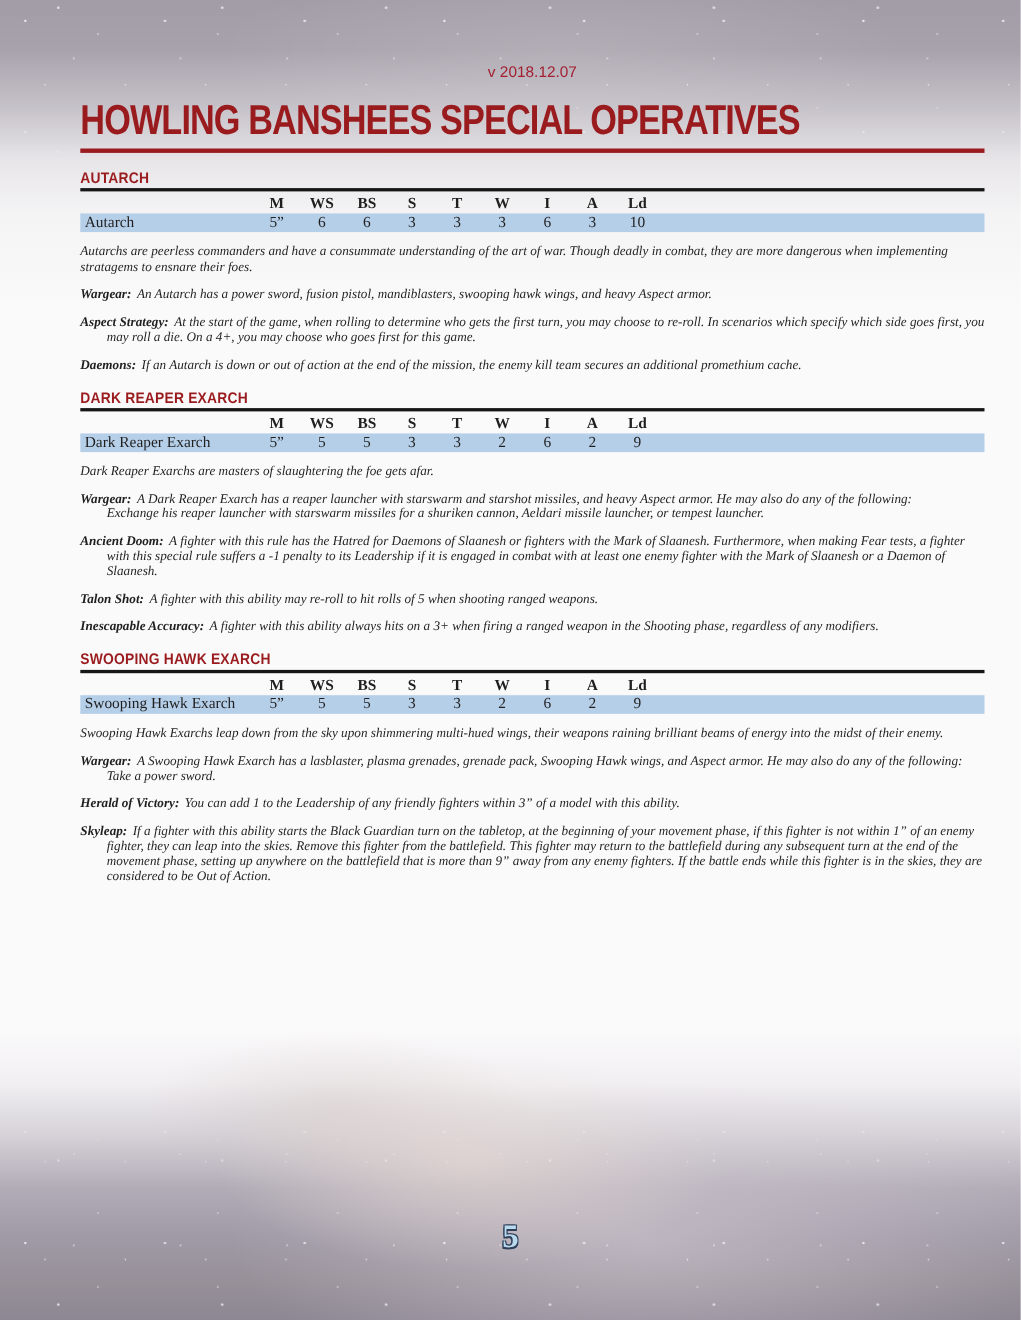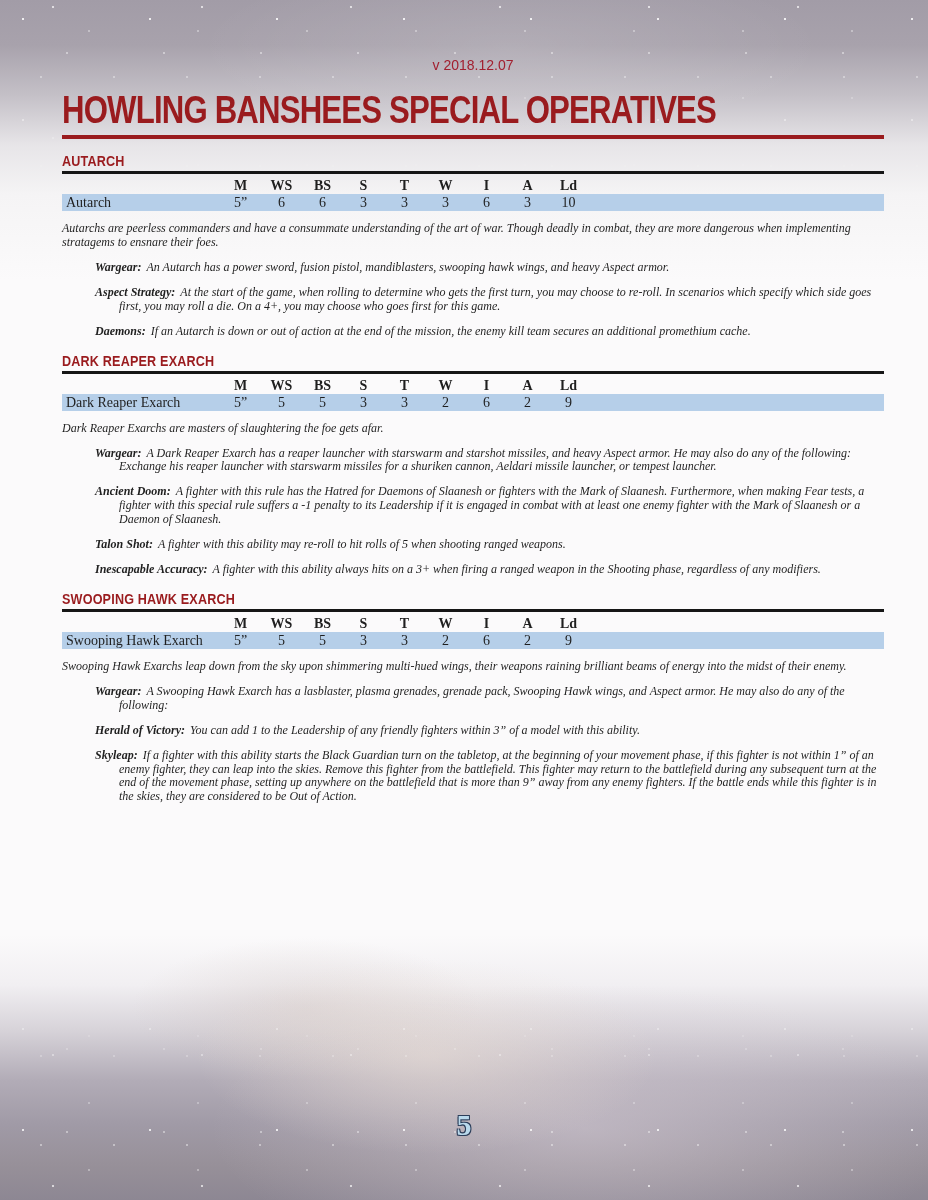--- a/index.html
+++ b/index.html
@@ -36,21 +36,21 @@
     -webkit-mask-image: linear-gradient(180deg,
       rgba(0,0,0,.95) 0px, rgba(0,0,0,.9) 60px, rgba(0,0,0,.3) 140px,
       rgba(0,0,0,.06) 220px, rgba(0,0,0,0) 300px, rgba(0,0,0,0) 900px,
       rgba(0,0,0,.12) 980px, rgba(0,0,0,.45) 1040px, rgba(0,0,0,.85) 1120px, rgba(0,0,0,.95) 1200px);
     mask-image: linear-gradient(180deg,
       rgba(0,0,0,.95) 0px, rgba(0,0,0,.9) 60px, rgba(0,0,0,.3) 140px,
       rgba(0,0,0,.06) 220px, rgba(0,0,0,0) 300px, rgba(0,0,0,0) 900px,
       rgba(0,0,0,.12) 980px, rgba(0,0,0,.45) 1040px, rgba(0,0,0,.85) 1120px, rgba(0,0,0,.95) 1200px);
   }
   .content {
-    position: absolute; left: 62px; top: 0; width: 822px;
+    position: absolute; left: 73px; top: 0; width: 822px;
     color: #1f1f1f;
   }
   .version {
     margin-top: 57px; text-align: center;
     font-family: "Liberation Sans", sans-serif;
     font-size: 14px; color: var(--version_red, #a22030);
   }
   h1.title {
     margin: 18px 0 0; padding: 0 0 6px;
     border-bottom: 4px solid var(--accent_red, #9a1b1e);
@@ -80,21 +80,21 @@
     align-items: center;
     font-size: 14px; line-height: 17px; height: 17px;
   }
   .stat-row .cell { text-align: center; }
   .stat-row .name-cell { text-align: left; padding-left: 4px; }
   .stat-head { font-weight: 700; }
   .stat-data { background: var(--row_blue, #b6cfe9); }
   p.intro, p.para {
     margin: 11px 0 0; font-size: 12px; line-height: 1.16; color: #1f1f1f; font-style: italic;
   }
-  p.para { padding-left: 24px; text-indent: -24px; margin-left: 33px; }
+  p.para { padding-left: 24px; text-indent: -24px; }
   .plabel { font-weight: 700; padding-right: 5px; }
   .pline { display: block; text-indent: 0; }
   .page-number {
     position: absolute; left: 50%; top: 1110px; transform: translateX(-50%);
     font-family: "Liberation Serif", serif; font-weight: 700;
     font-size: 30px; line-height: 1;
     color: var(--page_number_blue, #b9d9ec);
     text-shadow: -1px -1px 0 #2c3e5a, 1px -1px 0 #2c3e5a, -1px 1px 0 #2c3e5a, 1px 1px 0 #2c3e5a;
   }
 </style>
@@ -207,20 +207,20 @@
           <div class="cell">3</div>
           <div class="cell">3</div>
           <div class="cell">2</div>
           <div class="cell">6</div>
           <div class="cell">2</div>
           <div class="cell">9</div>
           <div class="cell"></div>
         </div>
       </div>
       <p class="intro">Swooping Hawk Exarchs leap down from the sky upon shimmering multi-hued wings, their weapons raining brilliant beams of energy into the midst of their enemy.</p>
-      <p class="para"><span class="plabel">Wargear:</span><span class="ptext">A Swooping Hawk Exarch has a lasblaster, plasma grenades, grenade pack, Swooping Hawk wings, and Aspect armor. He may also do any of the following:</span></p>
+      <p class="para"><span class="plabel">Wargear:</span><span class="ptext">A Swooping Hawk Exarch has a lasblaster, plasma grenades, grenade pack, Swooping Hawk wings, and Aspect armor. He may also do any of the following:</span><span class="pline">Take a power sword.</span></p>
       <p class="para"><span class="plabel">Herald of Victory:</span><span class="ptext">You can add 1 to the Leadership of any friendly fighters within 3” of a model with this ability.</span></p>
       <p class="para"><span class="plabel">Skyleap:</span><span class="ptext">If a fighter with this ability starts the Black Guardian turn on the tabletop, at the beginning of your movement phase, if this fighter is not within 1” of an enemy fighter, they can leap into the skies. Remove this fighter from the battlefield. This fighter may return to the battlefield during any subsequent turn at the end of the movement phase, setting up anywhere on the battlefield that is more than 9” away from any enemy fighters. If the battle ends while this fighter is in the skies, they are considered to be Out of Action.</span></p>
     </section>
   </div>
 
   <div class="page-number">5</div>
 </div>
 
 </body></html>

